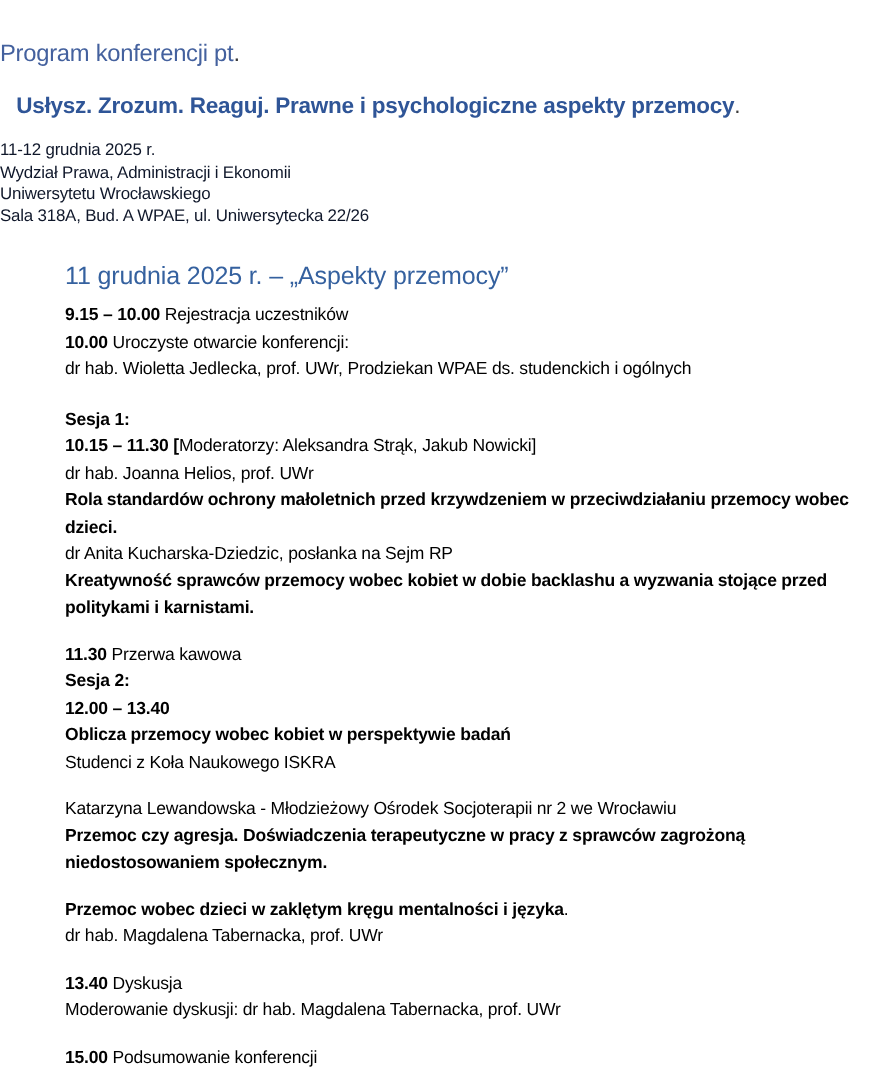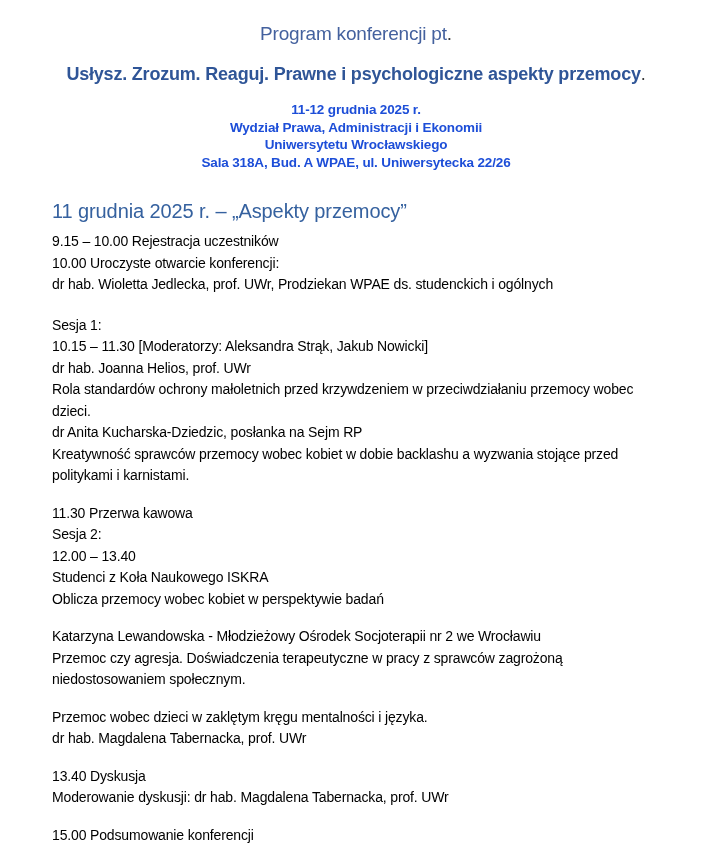--- a/index.html
+++ b/index.html
@@ -12,22 +12,22 @@
     width: 712px;
     height: 862px;
     margin: 0 auto;
     background: #ffffff;
     font-family: "Liberation Sans", "DejaVu Sans", sans-serif;
     color: #000000;
     overflow: hidden;
     box-sizing: border-box;
   }
   .doc-header {
-    padding-top: 20px;
-    text-align: center;
+    padding-top: 30px;
+    text-align: left;
   }
   .title-line1 {
     margin: 0;
     font-size: 19px;
     font-weight: 400;
     line-height: 27px;
     color: var(--title_secondary, #44619E);
     letter-spacing: -0.2px;
     white-space: nowrap;
   }
@@ -41,23 +41,22 @@
     white-space: nowrap;
   }
   .dark-dot {
     color: var(--dark_period, #3b3b3b);
     font-weight: 400;
   }
   .info-block {
     margin-top: 8px;
     font-size: 13.5px;
     line-height: 17.5px;
-    color: #1d4ed8;
+    color: #0f172a;
     letter-spacing: -0.15px;
-    font-weight: bold;
   }
   .info-line { margin: 0; }
   .section-heading {
     margin: 28px 0 0 52px;
     font-size: 20px;
     font-weight: 400;
     line-height: 24px;
     color: var(--section_heading, #35619F);
     letter-spacing: -0.1px;
   }
@@ -68,21 +67,21 @@
   }
   .schedule p.line {
     margin: 0;
     line-height: 21.5px;
     white-space: nowrap;
   }
   .schedule p.spacer {
     margin: 0;
     height: 16px;
   }
-  .b { font-weight: 400; }
+  .b { font-weight: 700; }
 </style>
 </head>
 <body>
 
 <div class="page">
 
   <header class="doc-header">
     <h1 class="title-line1"><span>Program konferencji pt</span><span class="dark-dot">.</span></h1>
 
     <h2 class="title-line2"><span>Usłysz. Zrozum. Reaguj. Prawne i psychologiczne aspekty przemocy</span><span class="dark-dot">.</span></h2>
@@ -107,22 +106,22 @@
       <p class="line"><span>dr hab. Joanna Helios, prof. UWr</span></p>
       <p class="line"><span class="b">Rola standardów ochrony małoletnich przed krzywdzeniem w przeciwdziałaniu przemocy wobec</span></p>
       <p class="line"><span class="b">dzieci.</span></p>
       <p class="line"><span>dr Anita Kucharska-Dziedzic, posłanka na Sejm RP</span></p>
       <p class="line"><span class="b">Kreatywność sprawców przemocy wobec kobiet w dobie backlashu a wyzwania stojące przed</span></p>
       <p class="line"><span class="b">politykami i karnistami.</span></p>
       <p class="spacer" style="height: 16px;"></p>
       <p class="line"><span class="b">11.30 </span><span>Przerwa kawowa</span></p>
       <p class="line"><span class="b">Sesja 2:</span></p>
       <p class="line"><span class="b">12.00 – 13.40</span></p>
+      <p class="line"><span class="b">Oblicza przemocy wobec kobiet w perspektywie badań</span></p>
       <p class="line"><span>Studenci z Koła Naukowego ISKRA</span></p>
-      <p class="line"><span class="b">Oblicza przemocy wobec kobiet w perspektywie badań</span></p>
       <p class="spacer" style="height: 16px;"></p>
       <p class="line"><span>Katarzyna Lewandowska - Młodzieżowy Ośrodek Socjoterapii nr 2 we Wrocławiu</span></p>
       <p class="line"><span class="b">Przemoc czy agresja. Doświadczenia terapeutyczne w pracy z sprawców zagrożoną</span></p>
       <p class="line"><span class="b">niedostosowaniem społecznym.</span></p>
       <p class="spacer" style="height: 16px;"></p>
       <p class="line"><span class="b">Przemoc wobec dzieci w zaklętym kręgu mentalności i języka</span><span>.</span></p>
       <p class="line"><span>dr hab. Magdalena Tabernacka, prof. UWr</span></p>
       <p class="spacer" style="height: 16px;"></p>
       <p class="line"><span class="b">13.40 </span><span>Dyskusja</span></p>
       <p class="line"><span>Moderowanie dyskusji: dr hab. Magdalena Tabernacka, prof. UWr</span></p>

